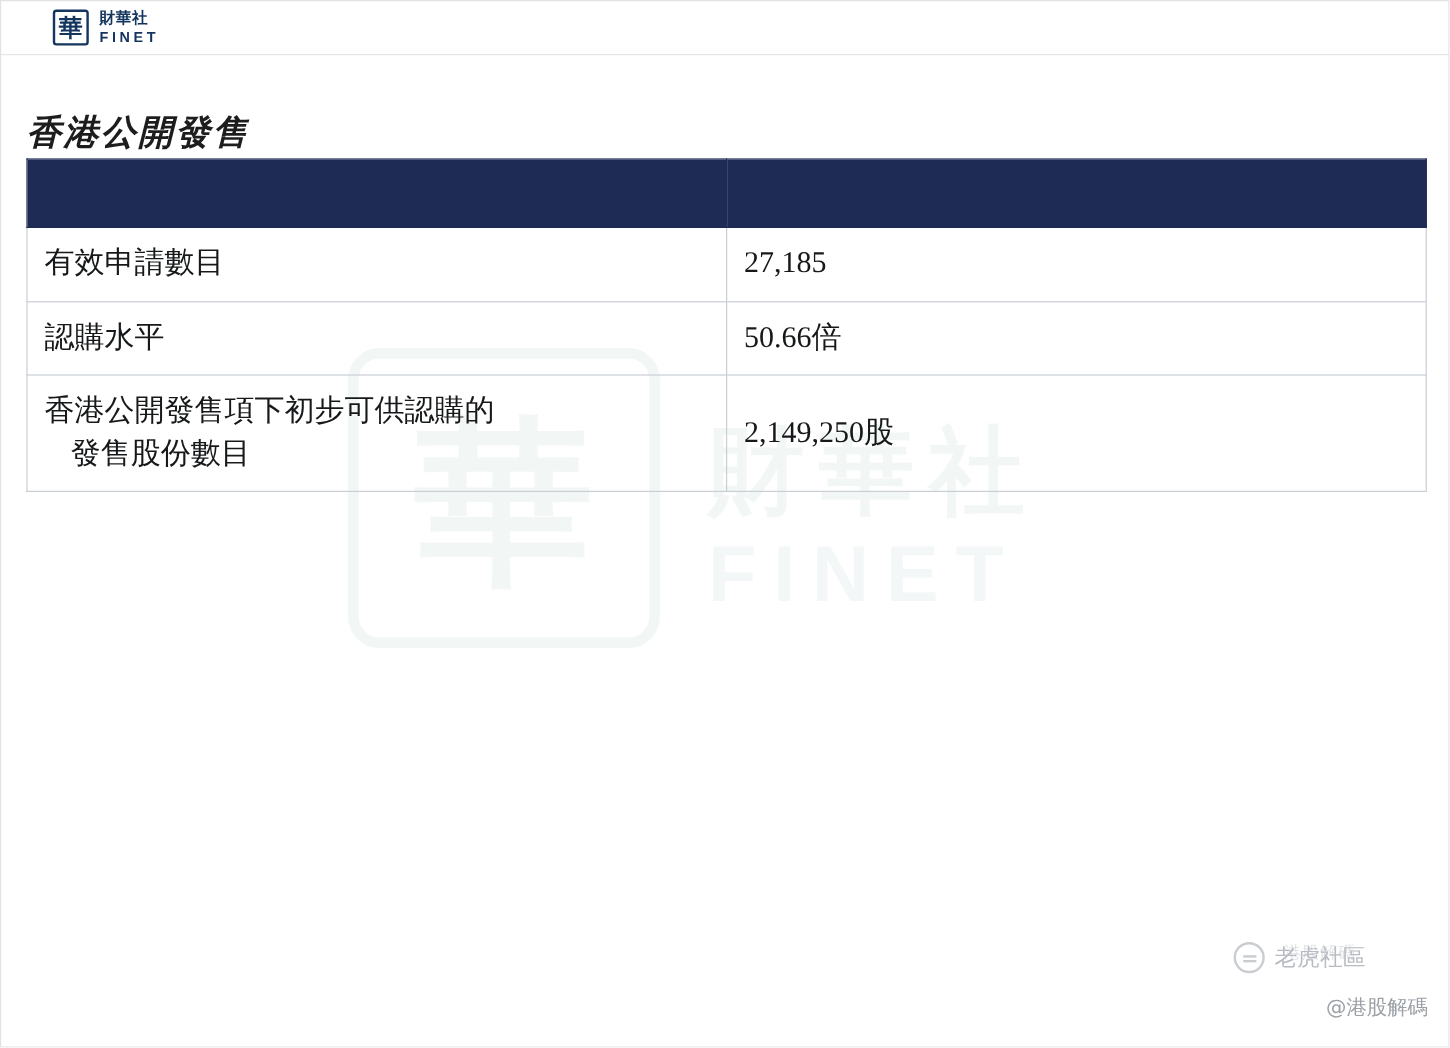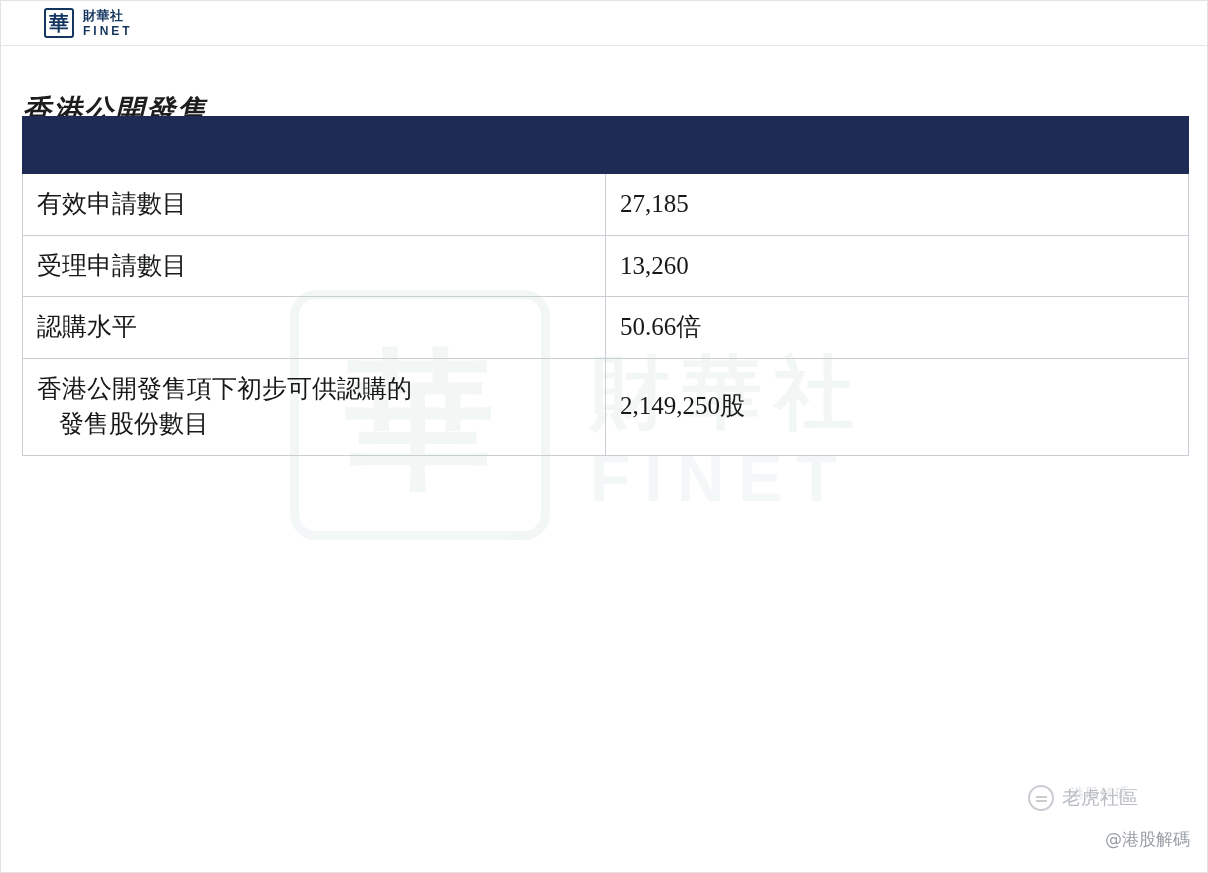--- a/index.html
+++ b/index.html
@@ -134,21 +134,21 @@
     font-size: 66px;
     font-weight: bold;
     letter-spacing: 14px;
     font-family: "Liberation Sans", sans-serif;
   }
 
   
   .table-wrap {
     position: absolute;
     left: 22px;
-    top: 116px;
+    top: 132px;
     width: 1166px;
   }
   table.data {
     width: 100%;
     border-collapse: collapse;
     table-layout: fixed;
     font-size: 25px;
     color: #16181a;
   }
   table.data col.c1 { width: 583px; }
@@ -263,24 +263,20 @@
           <th></th>
           <th></th>
         </tr>
       </thead>
       <tbody>
         <tr>
           <td class="label">有效申請數目</td>
           <td class="value">27,185</td>
         </tr>
         <tr>
-          <td class="label">受理申請數目</td>
-          <td class="value">13,260</td>
-        </tr>
-        <tr>
           <td class="label">認購水平</td>
           <td class="value">50.66倍</td>
         </tr>
         <tr>
           <td class="label">
             <span class="hang">香港公開發售項下初步可供認購的</span>
             <span class="indent">發售股份數目</span>
           </td>
           <td class="value">2,149,250股</td>
         </tr>

